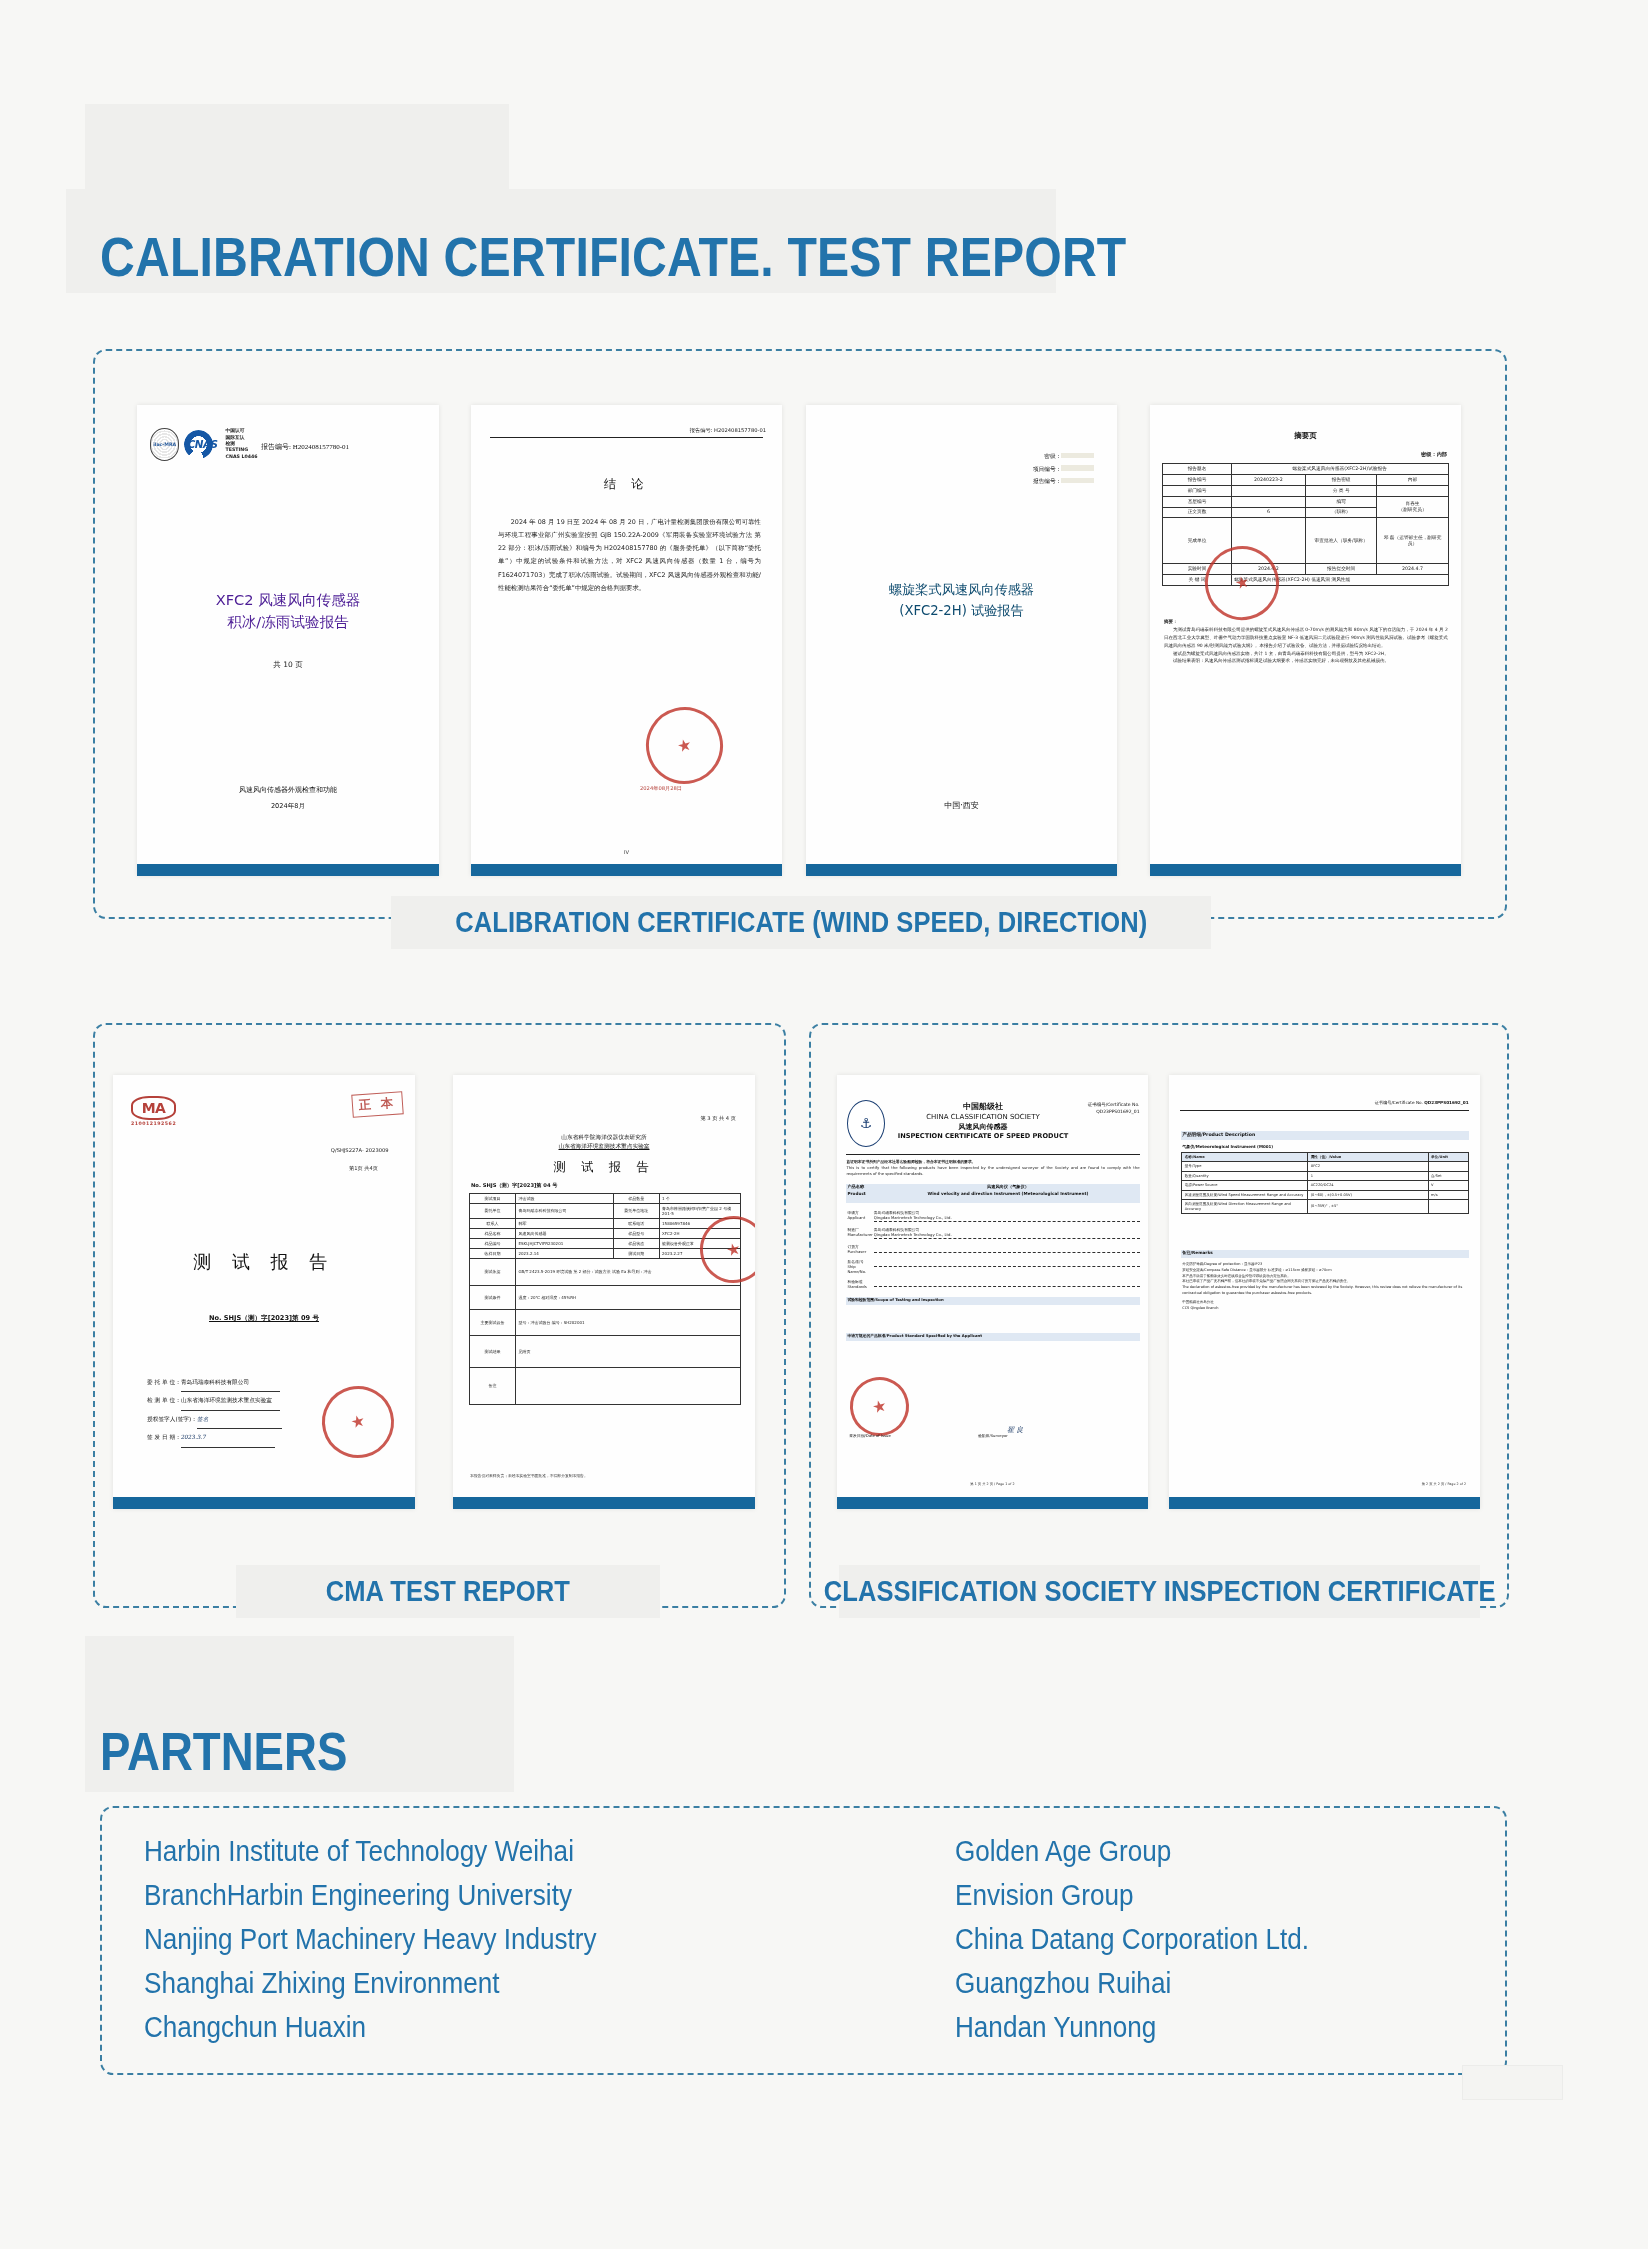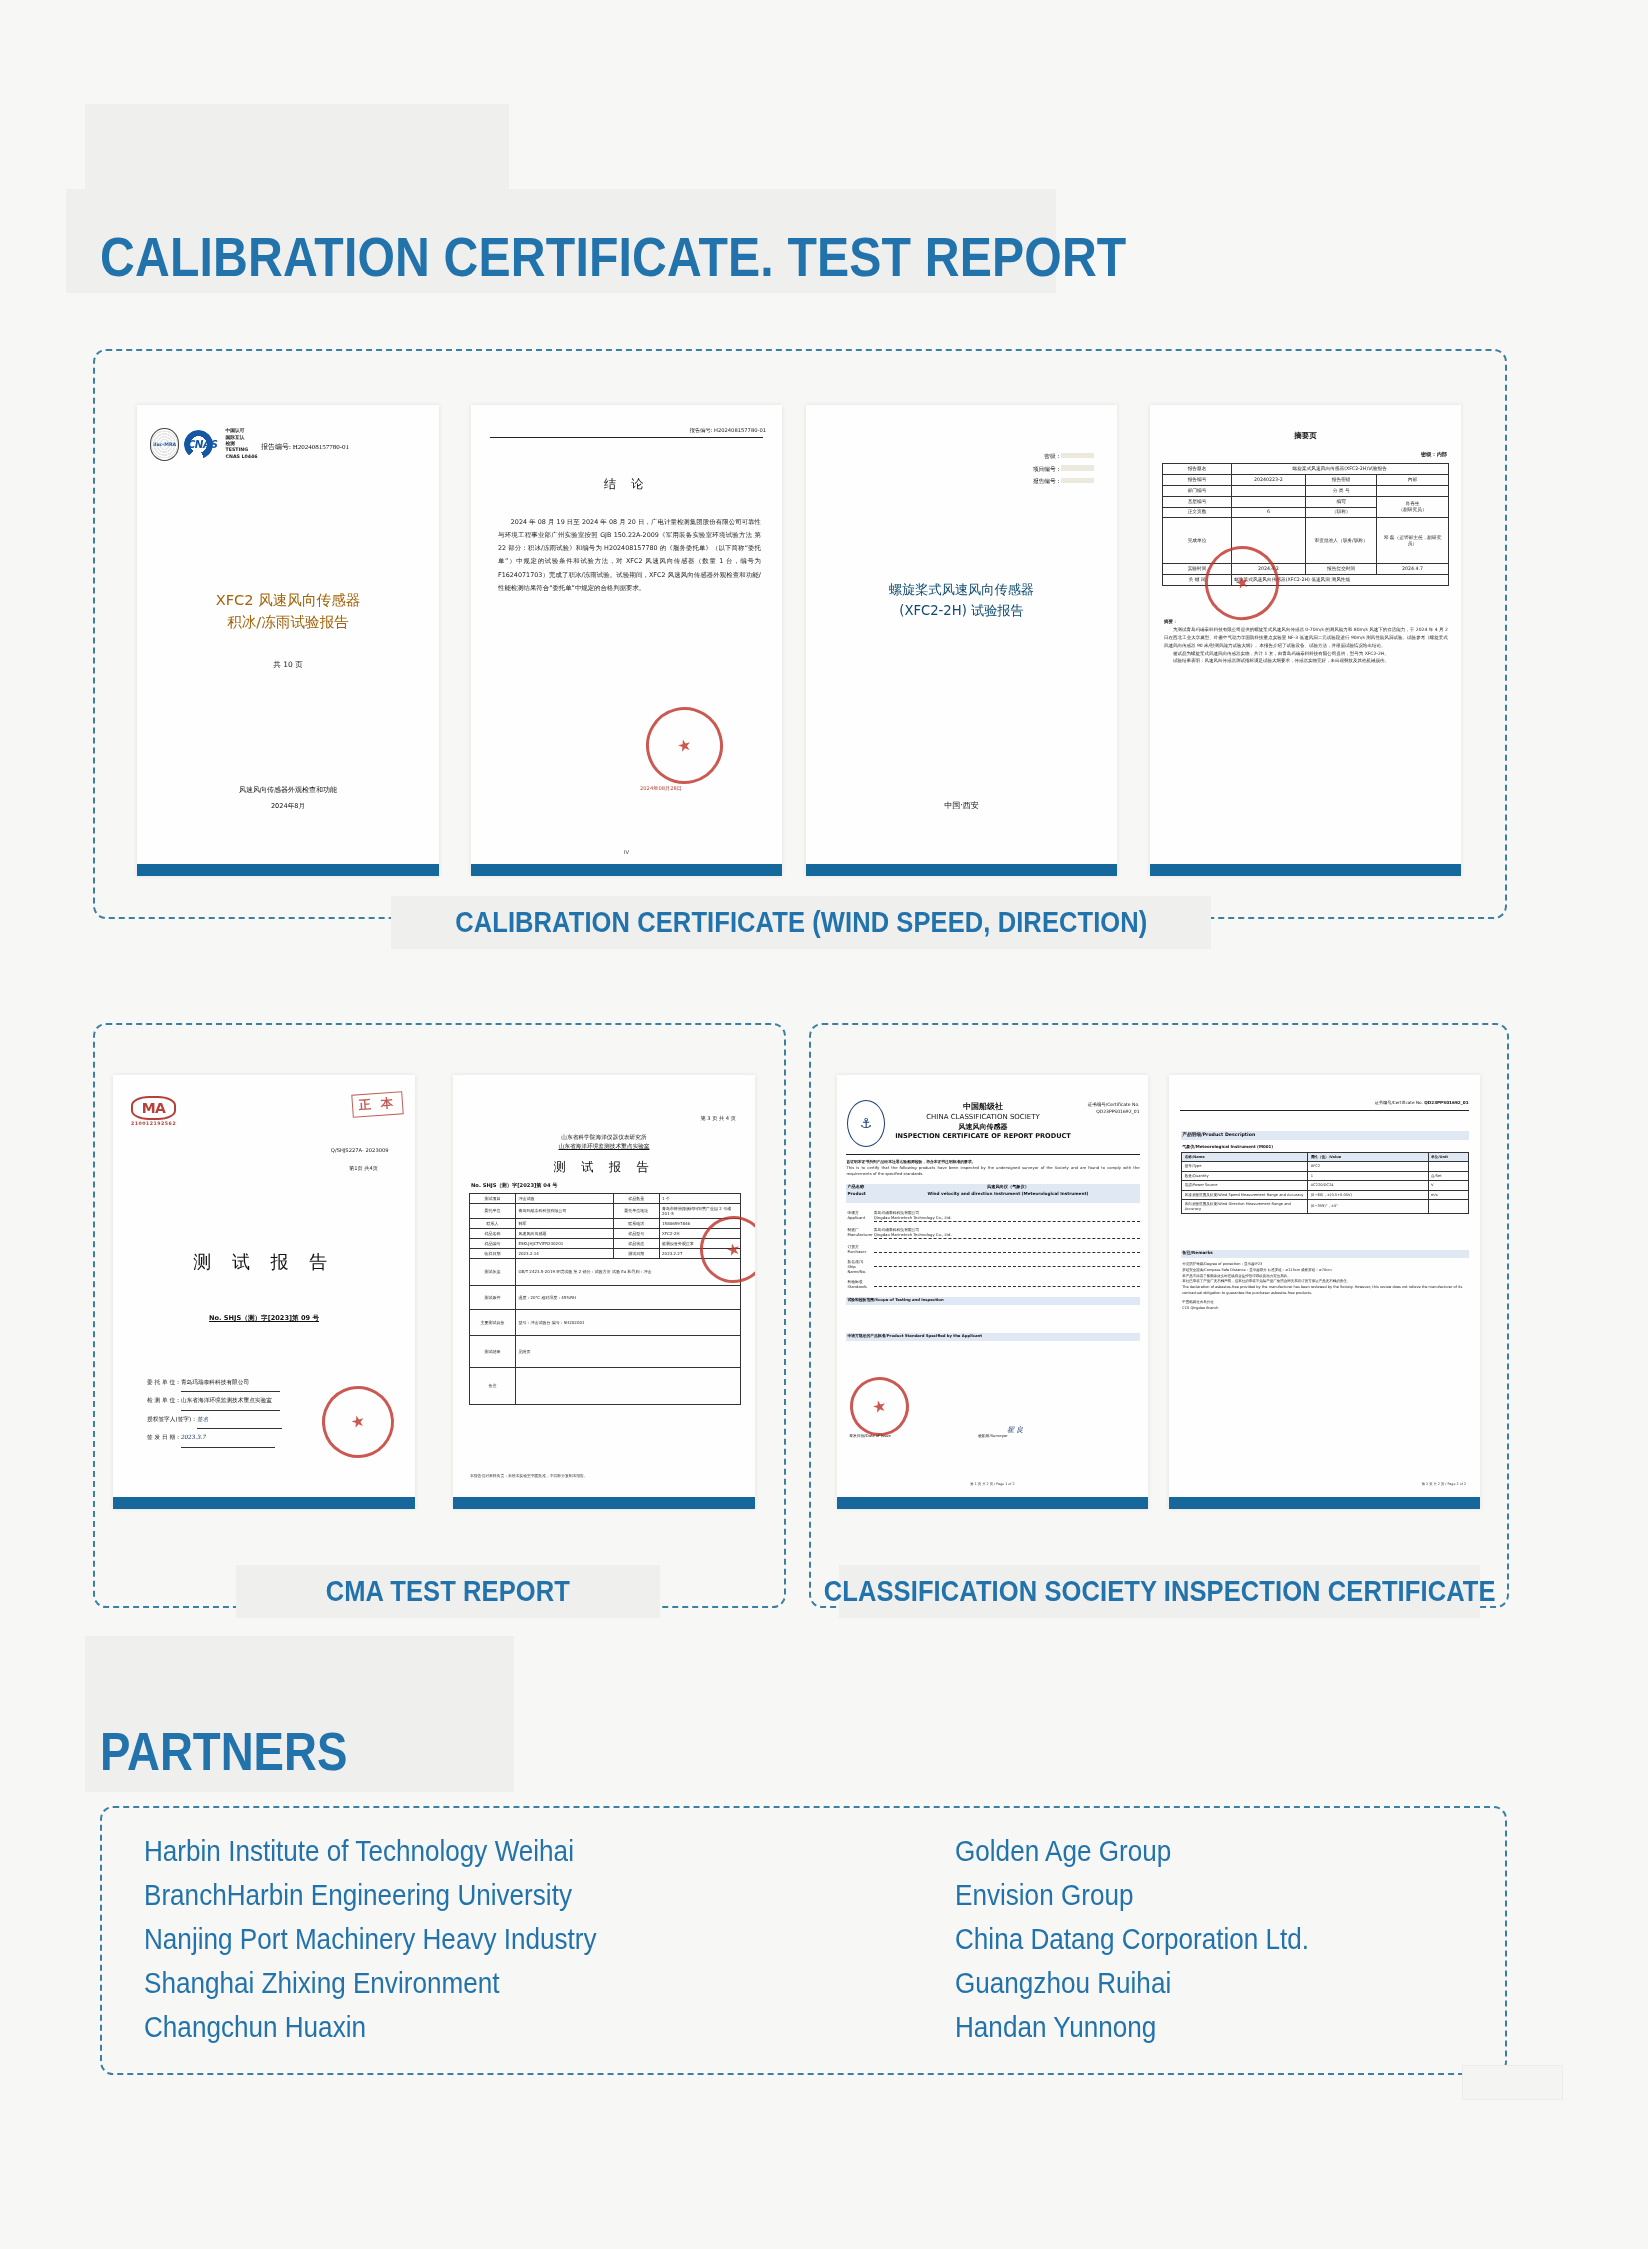--- a/index.html
+++ b/index.html
@@ -150,21 +150,21 @@
       <div>国际互认</div>
       <div>检测</div>
       <div>TESTING</div>
       <div>CNAS L0446</div>
     </div>
   </div>
   <div style="position:absolute;left:124px;top:37px;font-size:7px;color:#111;white-space:nowrap;font-family:Liberation Serif, serif;">
     <span>报告编号:</span>
     <span>H202408157780-01</span>
   </div>
-  <div class="ctr" style="position:absolute;left:0;right:0;top:184px;font-size:14.6px;color:#a16207;line-height:1.5;">
+  <div class="ctr" style="position:absolute;left:0;right:0;top:184px;font-size:14.6px;color:#4c1d95;line-height:1.5;">
     <div>XFC2  风速风向传感器</div>
     <div>积冰/冻雨试验报告</div>
   </div>
   <div class="ctr" style="position:absolute;left:0;right:0;top:255px;font-size:7.5px;color:#222;">共 10 页</div>
   <div class="ctr" style="position:absolute;left:0;right:0;top:380px;font-size:7px;color:#111;">风速风向传感器外观检查和功能</div>
   <div class="ctr" style="position:absolute;left:0;right:0;top:397px;font-size:6.6px;color:#111;">2024年8月</div>
   <div class="bluebar"></div>
 </div>
 
 <div class="doccard d2">
@@ -380,21 +380,21 @@
 
 <div class="group g3"></div>
 
 <div class="doccard d7">
   <div class="sheet"></div>
   <div class="ccs-logo">⚓</div>
   <div class="ctr" style="position:absolute;left:52px;right:71px;top:25.5px;line-height:1.45;color:#111;">
     <div style="font-size:8px;font-weight:bold;">中国船级社</div>
     <div style="font-size:7px;">CHINA CLASSIFICATION SOCIETY</div>
     <div style="font-size:7px;font-weight:bold;">风速风向传感器</div>
-    <div style="font-size:6.6px;font-weight:bold;">INSPECTION CERTIFICATE OF REPORT PRODUCT</div>
+    <div style="font-size:6.6px;font-weight:bold;">INSPECTION CERTIFICATE OF SPEED PRODUCT</div>
   </div>
   <div style="position:absolute;right:8.5px;top:27px;font-size:4.5px;text-align:right;line-height:1.5;color:#111;">
     <div>证书编号/Certificate No.</div>
     <div>QD23PPS01692_01</div>
   </div>
   <div class="hdrline" style="left:8.5px;right:8.5px;top:79px;border-bottom-width:0.9px;"></div>
   <div style="position:absolute;left:9.4px;right:8.5px;top:84px;font-size:3.8px;line-height:1.6;color:#1b1b1b;text-align:justify;">
     <div style="font-weight:bold;">兹证明本证书所列产品经本社署名验船师检验，符合本证书注明标准的要求。</div>
     <div>This is to certify that the following products have been inspected by the undersigned surveyor of the Society and are found to comply with the requirements of the specified standards.</div>
   </div>

